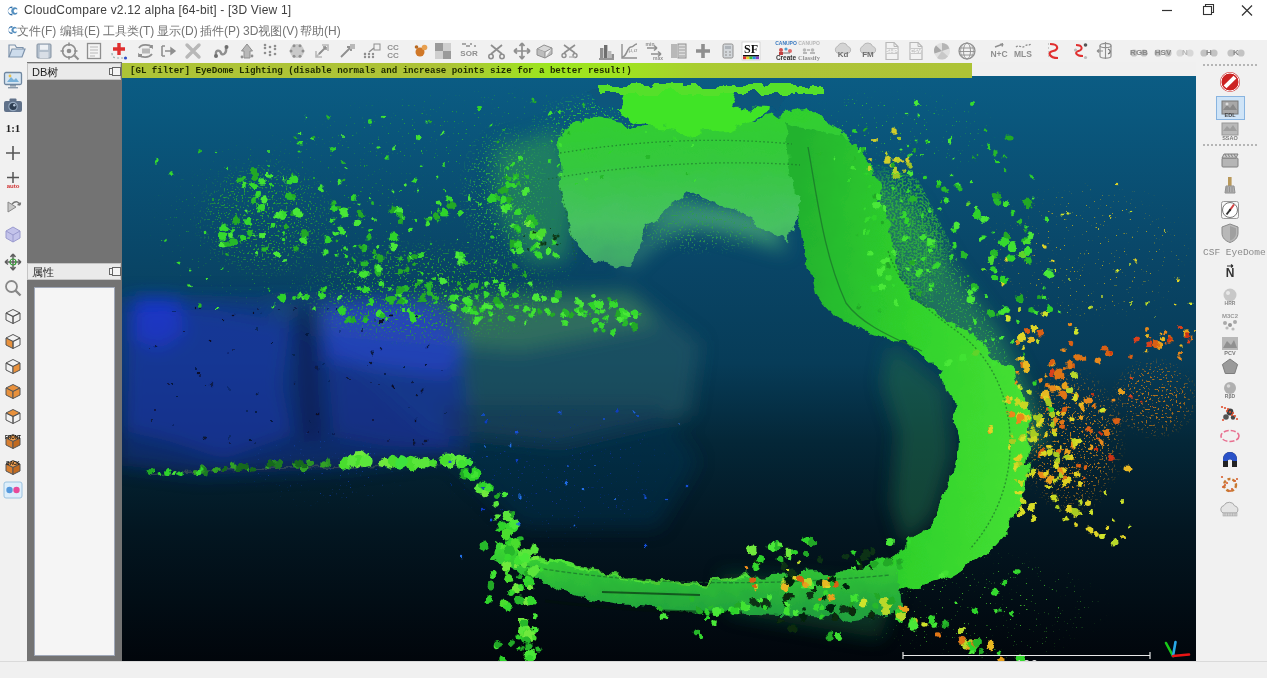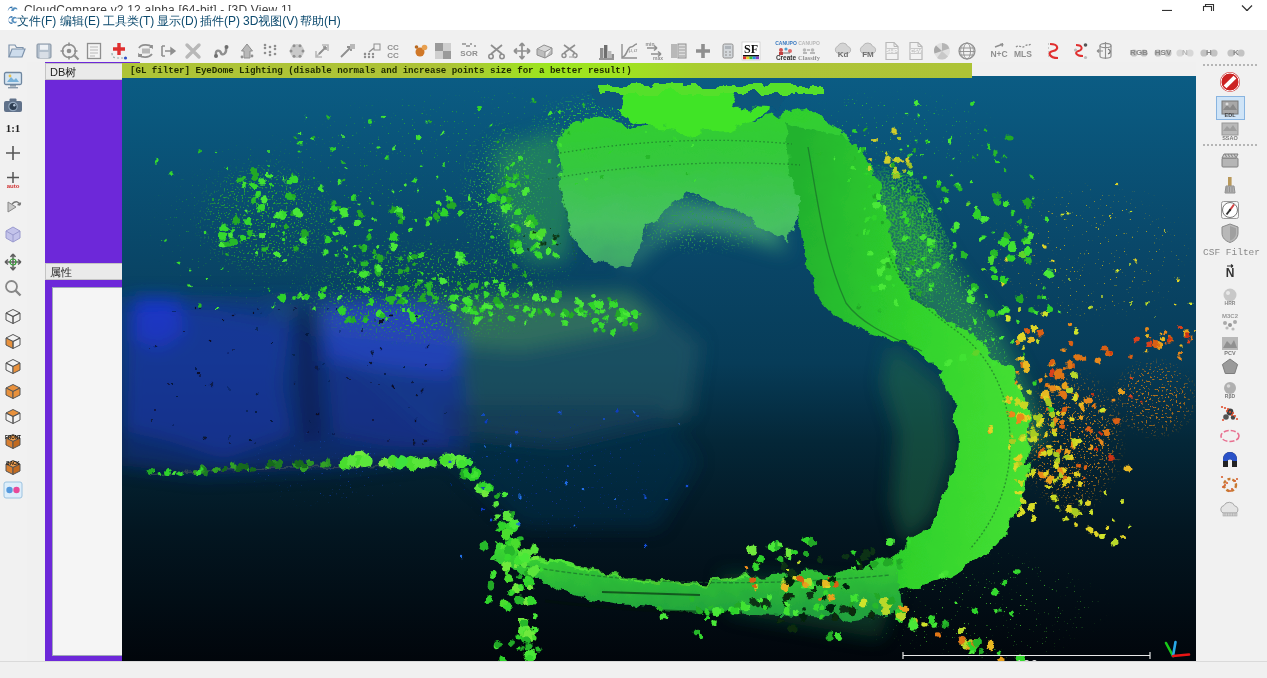--- a/index.html
+++ b/index.html
@@ -1,21 +1,21 @@
 <!DOCTYPE html>
 <html><head><meta charset="utf-8"><style>
 *{margin:0;padding:0;box-sizing:border-box}
 body{width:1267px;height:678px;font-family:"Liberation Sans",sans-serif;background:#f0f0f0;position:relative;overflow:hidden;font-size:12px}
 #titlebar{position:absolute;left:0;top:0;width:1267px;height:21px;background:#ffffff;color:#404040}
 #titletext{position:absolute;left:24px;top:3px;font-size:12px;letter-spacing:0.2px}
-#menubar{position:absolute;left:0;top:11px;width:1267px;height:19px;background:#ffffff;color:#0c4a6e}
+#menubar{position:absolute;left:0;top:21px;width:1267px;height:19px;background:#ffffff;color:#737373}
 .mi{position:absolute;top:2px;font-size:12px}
 #toolbar{position:absolute;left:0;top:40px;width:1267px;height:22px;background:#f1f1f1}
 #lefttb{position:absolute;left:0;top:62px;width:27px;height:599px;background:#f1f1f1}
-#panelcol{position:absolute;left:45px;top:62px;width:95px;height:599px;background:#6d28d9}
+#panelcol{position:absolute;left:27px;top:62px;width:95px;height:599px;background:#737373}
 .phead{position:absolute;left:0;width:94px;height:17px;background:#eaeaea;border:1px solid #c4c4c4;font-size:11px;color:#222;padding:1px 0 0 4px}
 .pfloat{position:absolute;right:4px;top:4px;width:7px;height:7px;border:1px solid #666;background:#f4f4f4}
 .pfloat:before{content:"";position:absolute;left:1.5px;top:-2.5px;width:7px;height:7px;border:1px solid #666;background:#f4f4f4}
 #dbbox{position:absolute;left:6px;top:25px;width:85px;height:165px;background:#fff;border:1px solid #98a2b4}
 #dbscroll{position:absolute;left:1px;bottom:1px;width:81px;height:13px;background:#f4f4f4}
 #dbthumb{position:absolute;left:15px;top:0;width:52px;height:13px;background:#cbcbcb}
 #propbox{position:absolute;left:7px;top:225px;width:81px;height:369px;background:#f5f5f5;border:1px solid #a0a8b8}
 #view{position:absolute;left:122px;top:76px;width:1074px;height:598px;background:#ec4899}
 #banner{position:absolute;left:122px;top:63px;width:850px;height:15px;background:linear-gradient(90deg,#aec437 0%,#adc336 38%,#a4d828 45%,#9de51e 50%,#a0e121 60%,#a9cc30 68%,#aec437 76%,#adc336 100%);font-family:"Liberation Mono",monospace;font-weight:bold;font-size:9.2px;color:#1f2b00;line-height:15px;white-space:nowrap;overflow:hidden}
 #banner span{margin-left:8px;letter-spacing:-0.06px}
@@ -2047,21 +2047,21 @@
     <rect x="3.5" y="3.5" width="17" height="17" rx="2" fill="#f6f6f6" stroke="#999"></rect>
     <circle cx="12" cy="12" r="7.5" fill="#fff" stroke="#777"></circle>
     <path d="M12 12 L16 6.5" stroke="#d04040" stroke-width="2"></path>
     <path d="M12 12 L8.5 16.5" stroke="#333" stroke-width="2"></path>
     <circle cx="12" cy="12" r="1.2" fill="#333"></circle>
   </svg>
 <svg style="position:absolute;left:1218px;top:221px" width="24" height="24" viewBox="0 0 24 24">
     <path d="M12 3 L20 6 V12 C20 17 16.5 20 12 21.5 C7.5 20 4 17 4 12 V6 Z" fill="#b8b8b8" stroke="#8a8a8a"></path>
     <path d="M12 5 L18 7.3 V12 C18 16 15.5 18.3 12 19.6 Z" fill="#a0a0a0"></path>
   </svg>
-<div style="position:absolute;left:1203px;top:247px;width:56px;height:11px;font-family:'Liberation Mono',monospace;font-size:9.5px;color:#8a8a8a;text-align:center;white-space:nowrap">CSF Filter</div>
+<div style="position:absolute;left:1203px;top:247px;width:56px;height:11px;font-family:'Liberation Mono',monospace;font-size:9.5px;color:#8a8a8a;text-align:center;white-space:nowrap">CSF EyeDome</div>
 <svg style="position:absolute;left:1218px;top:260px" width="24" height="24" viewBox="0 0 24 24">
     <text x="12" y="17" font-size="12" font-weight="bold" fill="#333" text-anchor="middle" font-family="Liberation Sans">N</text>
     <path d="M9 6 H15 M15 6 l-2 -1.5 M15 6 l-2 1.5" stroke="#333" stroke-width="1.2" fill="none"></path>
   </svg>
 <svg style="position:absolute;left:1218px;top:285px" width="24" height="24" viewBox="0 0 24 24">
     <circle cx="12" cy="10" r="6.5" fill="#c8c8c8"></circle>
     <circle cx="10" cy="8" r="2" fill="#e8e8e8"></circle>
     <text x="12" y="20" font-size="5" font-weight="bold" fill="#888" text-anchor="middle" font-family="Liberation Sans">HRR</text>
   </svg>
 <svg style="position:absolute;left:1218px;top:310px" width="24" height="24" viewBox="0 0 24 24">

